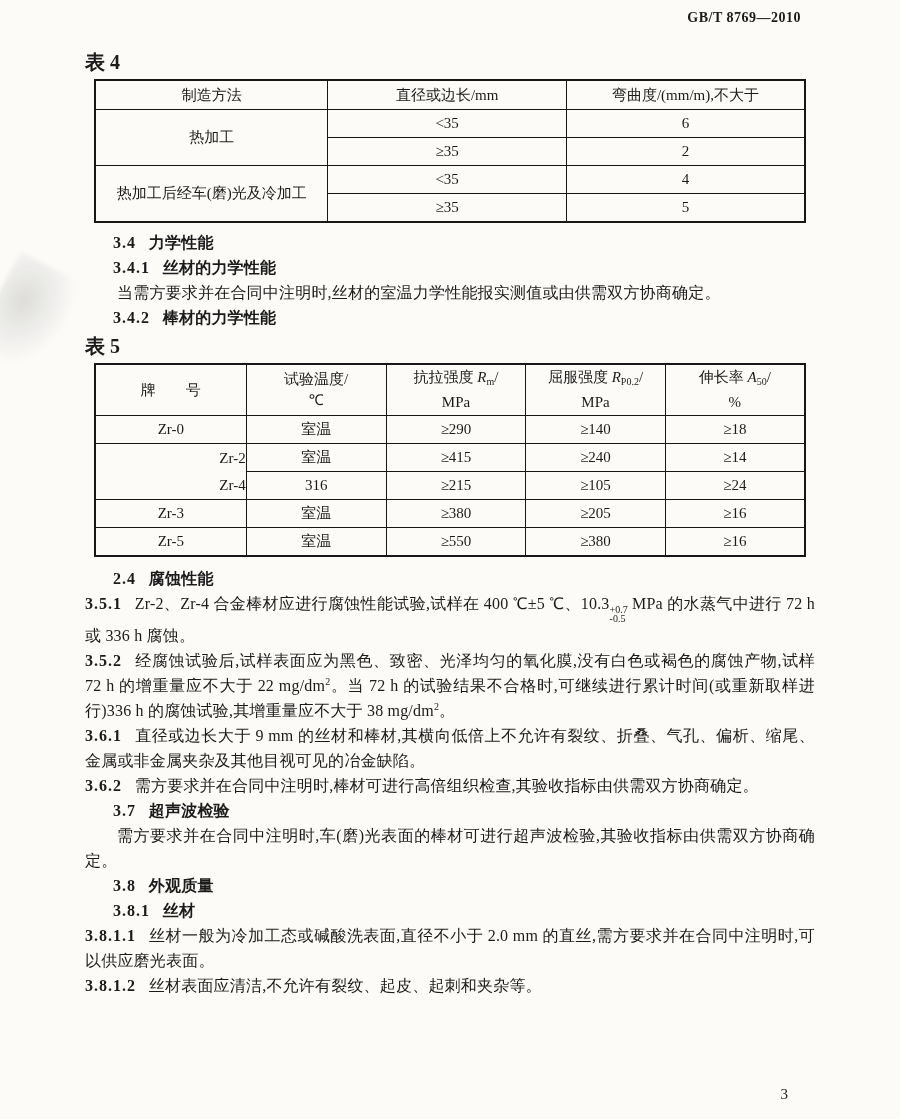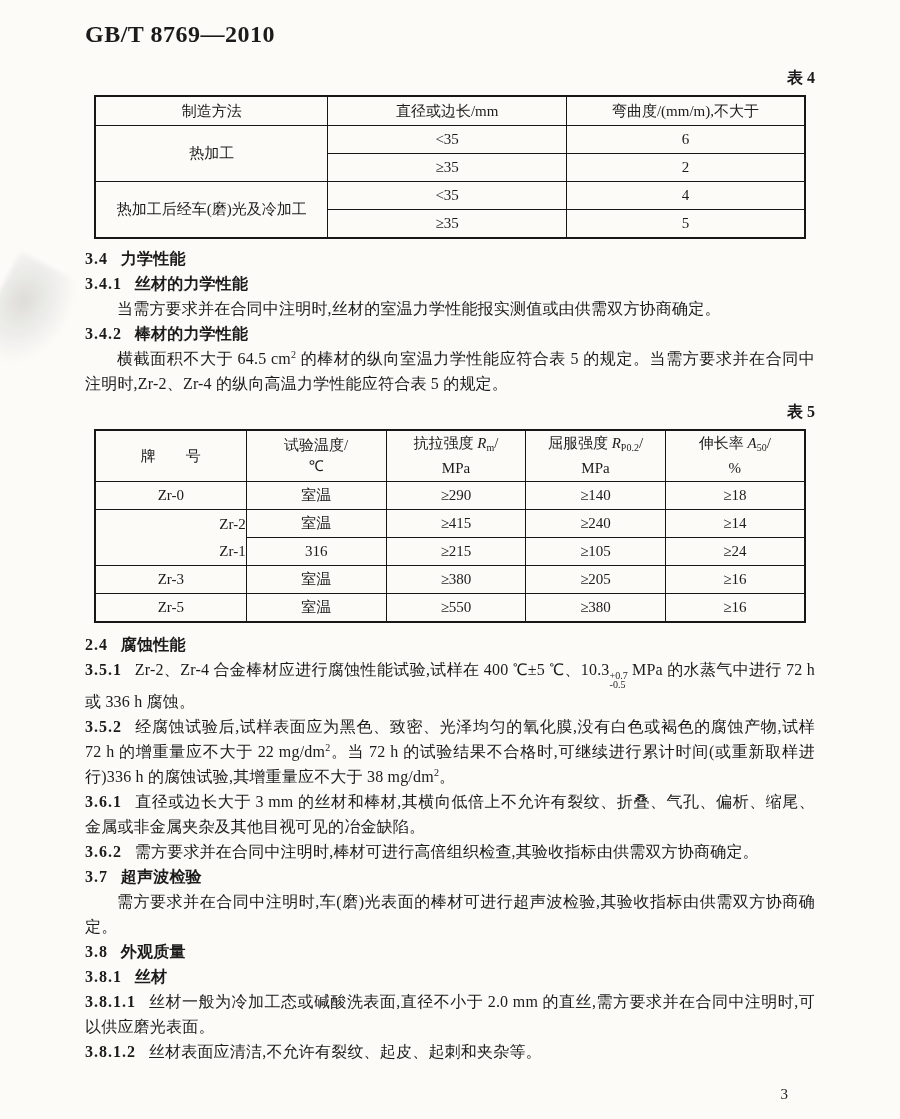--- a/index.html
+++ b/index.html
@@ -8,27 +8,28 @@
     width:900px; height:1119px;
     margin:0 auto;
     background:#fcfbf8;
     font-family:"Liberation Serif", serif;
     color:#1b1b1b;
     overflow:hidden;
   }
   .content { position:absolute; left:85px; top:0; width:730px; }
 
   .doc-header {
-    padding:23px 14px 0 0;
-    font-size:24px; font-weight:700;
+    text-align:right;
+    padding:7px 14px 0 0;
+    font-size:14px; font-weight:700;
     letter-spacing:0.5px;
     line-height:22px;
   }
 
-  .tbl-title { text-align:right; font-weight:700; font-size:16px; line-height:22px; }
+  .tbl-title { text-align:left; font-weight:700; font-size:20px; line-height:22px; }
   .t4-title { margin-top:22px; }
   .t5-title { margin-top:5px; }
 
   table {
     border-collapse:collapse;
     width:712px;
     margin:6px auto 0 auto;
     table-layout:fixed;
     border:2px solid #171717;
   }
@@ -52,21 +53,21 @@
   .gline { height:27px; line-height:27px; }
 
   .sec-block { font-size:16px; }
   .after-t4 { margin-top:7px; }
   .after-t5 { margin-top:9px; }
   .sec {
     line-height:25px;
     text-align:justify;
     letter-spacing:0.2px;
   }
-  .h { font-weight:700; }
+  .h { font-weight:700;margin-left:28px; }
   .num { font-weight:700; margin-right:0.8em; letter-spacing:1px; }
   .indent { text-indent:2em; }
   sup.s2 { font-size:10px; line-height:0; }
   .tol {
     display:inline-flex; flex-direction:column;
     font-size:10px; line-height:9px;
     vertical-align:-4px; letter-spacing:0;
     text-align:left;
   }
 
@@ -135,23 +136,20 @@
     <div class="sec-block after-t4">
       <div class="sec h">
         <span class="num">3.4</span><span>力学性能</span>
       </div>
       <div class="sec h">
         <span class="num">3.4.1</span><span>丝材的力学性能</span>
       </div>
       <div class="sec indent">当需方要求并在合同中注明时,丝材的室温力学性能报实测值或由供需双方协商确定。</div>
       <div class="sec h">
         <span class="num">3.4.2</span><span>棒材的力学性能</span>
-      </div>
-      <div class="sec indent">
-        <span>横截面积不大于 64.5 cm</span><sup class="s2">2</sup><span> 的棒材的纵向室温力学性能应符合表 5 的规定。当需方要求并在合同中注明时,Zr-2、Zr-4 的纵向高温力学性能应符合表 5 的规定。</span>
       </div>
     </div>
 
     <div class="tbl-title t5-title">表 5</div>
 
     <table class="t5">
       <colgroup>
           <col style="width:21.3%">
           <col style="width:19.7%">
           <col style="width:19.7%">
@@ -183,21 +181,21 @@
         <tr>
           <td>Zr-0</td>
           <td>室温</td>
           <td>≥290</td>
           <td>≥140</td>
           <td>≥18</td>
         </tr>
         <tr>
           <td rowspan="2" class="gcell">
             <div class="gline">Zr-2</div>
-            <div class="gline">Zr-1</div>
+            <div class="gline">Zr-4</div>
           </td>
           <td>室温</td>
           <td>≥415</td>
           <td>≥240</td>
           <td>≥14</td>
         </tr>
         <tr>
           <td>316</td>
           <td>≥215</td>
           <td>≥105</td>
@@ -227,21 +225,21 @@
       <div class="sec">
         <span class="num">3.5.1</span><span>Zr-2、Zr-4 合金棒材应进行腐蚀性能试验,试样在 400 ℃±5 ℃、10.3</span><span class="tol">
             <span>+0.7</span>
             <span>-0.5</span>
           </span><span> MPa 的水蒸气中进行 72 h 或 336 h 腐蚀。</span>
       </div>
       <div class="sec">
         <span class="num">3.5.2</span><span>经腐蚀试验后,试样表面应为黑色、致密、光泽均匀的氧化膜,没有白色或褐色的腐蚀产物,试样 72 h 的增重量应不大于 22 mg/dm</span><sup class="s2">2</sup><span>。当 72 h 的试验结果不合格时,可继续进行累计时间(或重新取样进行)336 h 的腐蚀试验,其增重量应不大于 38 mg/dm</span><sup class="s2">2</sup><span>。</span>
       </div>
       <div class="sec">
-        <span class="num">3.6.1</span><span>直径或边长大于 3 mm 的丝材和棒材,其横向低倍上不允许有裂纹、折叠、气孔、偏析、缩尾、金属或非金属夹杂及其他目视可见的冶金缺陷。</span>
+        <span class="num">3.6.1</span><span>直径或边长大于 9 mm 的丝材和棒材,其横向低倍上不允许有裂纹、折叠、气孔、偏析、缩尾、金属或非金属夹杂及其他目视可见的冶金缺陷。</span>
       </div>
       <div class="sec">
         <span class="num">3.6.2</span><span>需方要求并在合同中注明时,棒材可进行高倍组织检查,其验收指标由供需双方协商确定。</span>
       </div>
       <div class="sec h">
         <span class="num">3.7</span><span>超声波检验</span>
       </div>
       <div class="sec indent">需方要求并在合同中注明时,车(磨)光表面的棒材可进行超声波检验,其验收指标由供需双方协商确定。</div>
       <div class="sec h">
         <span class="num">3.8</span><span>外观质量</span>

